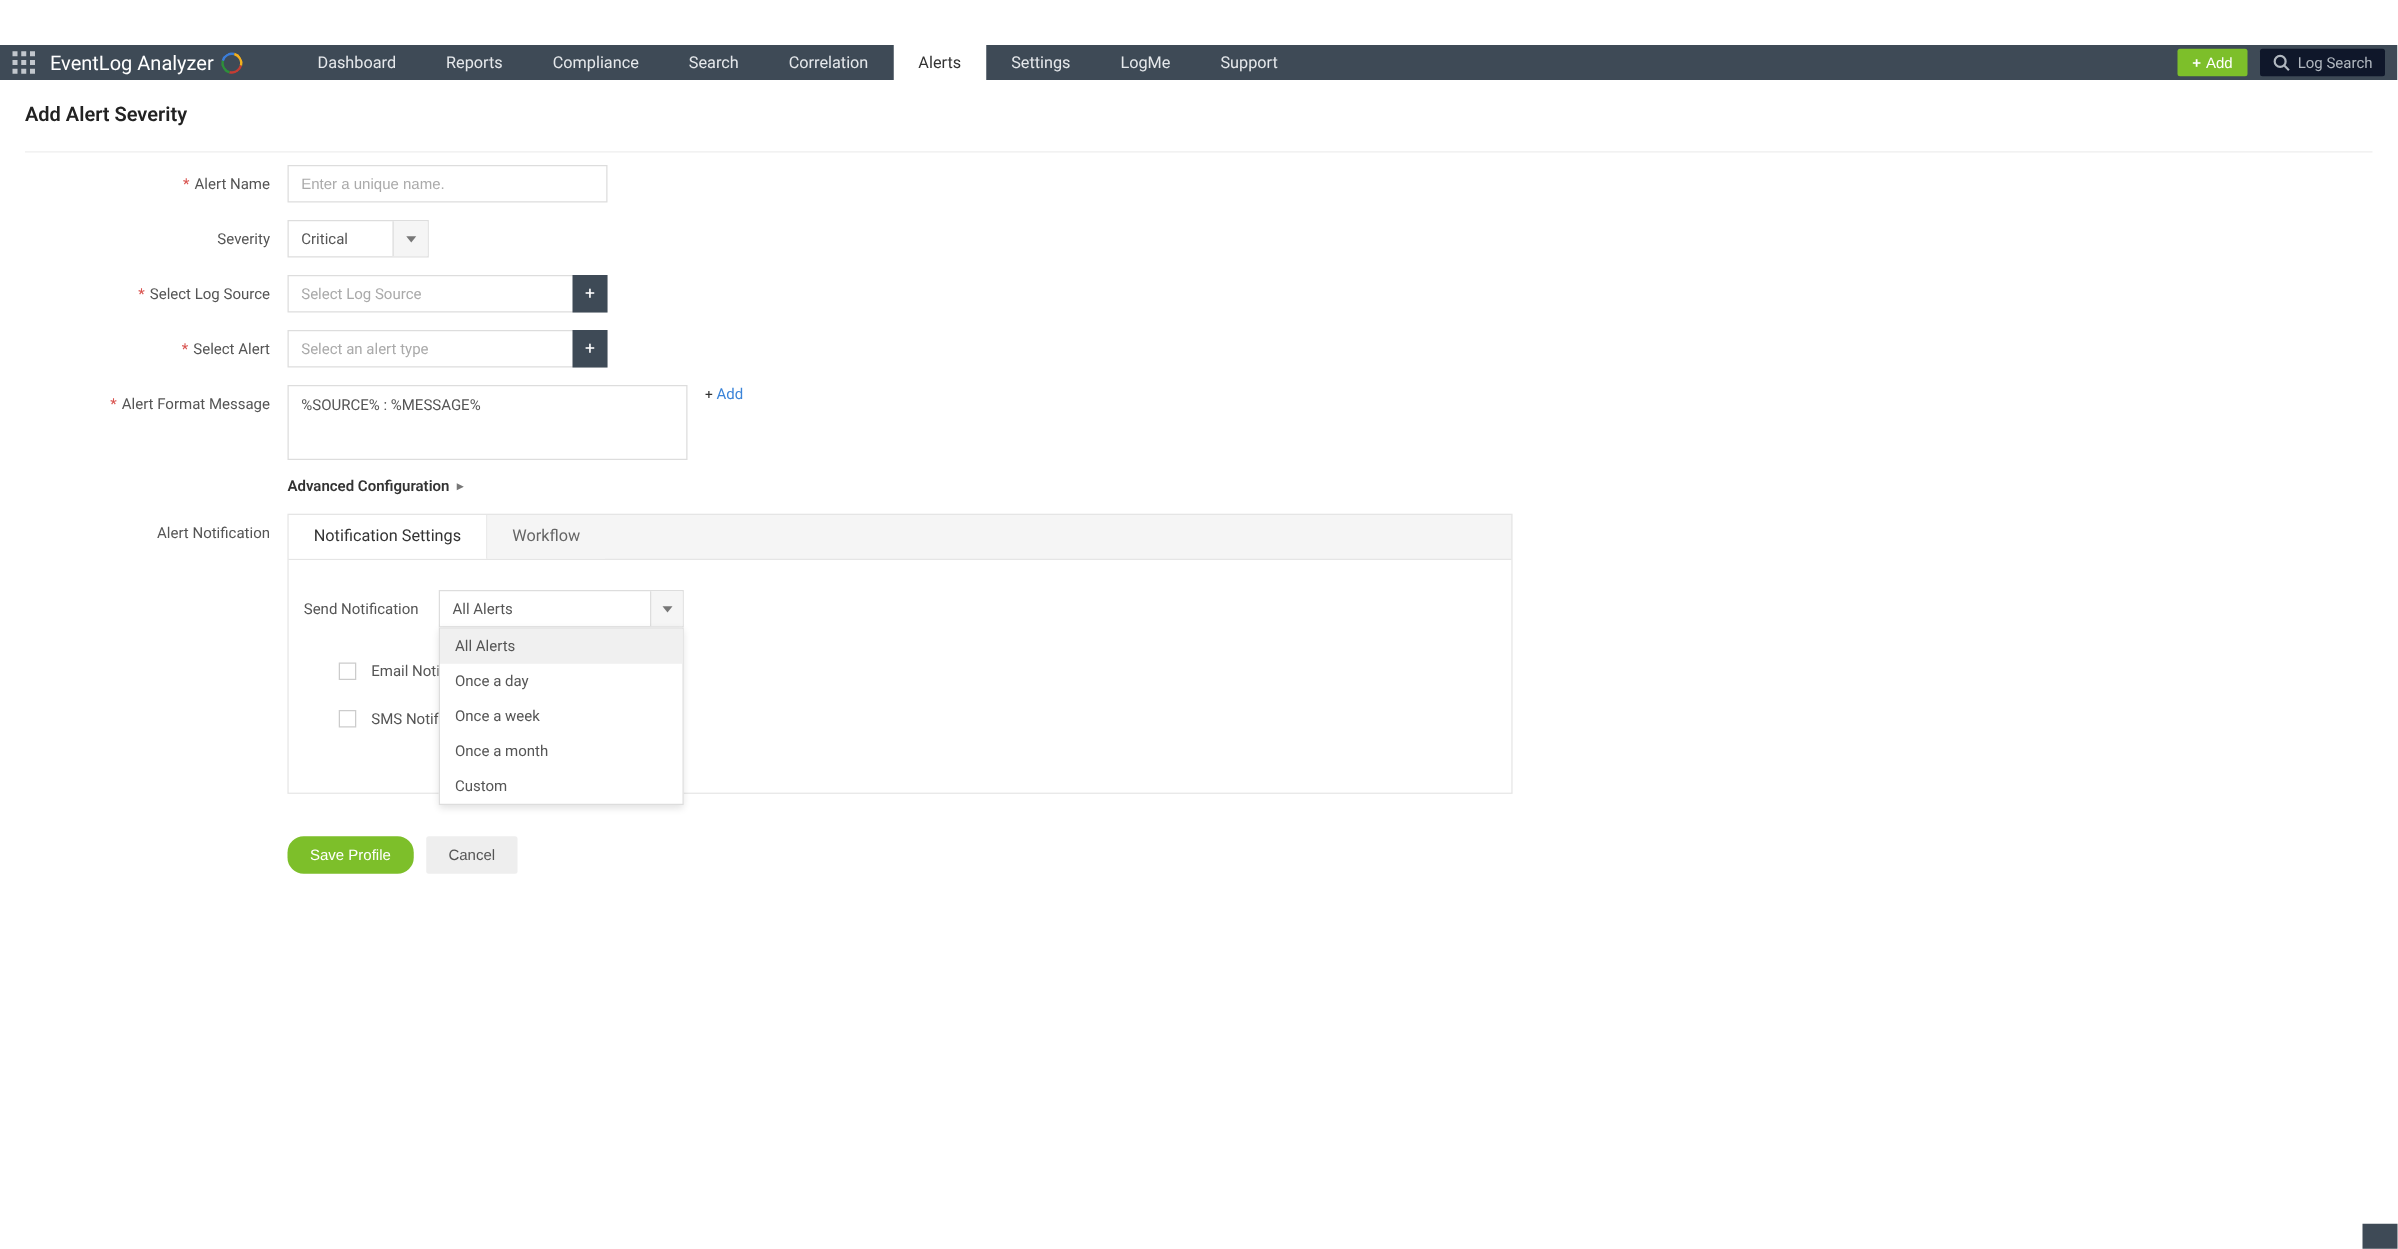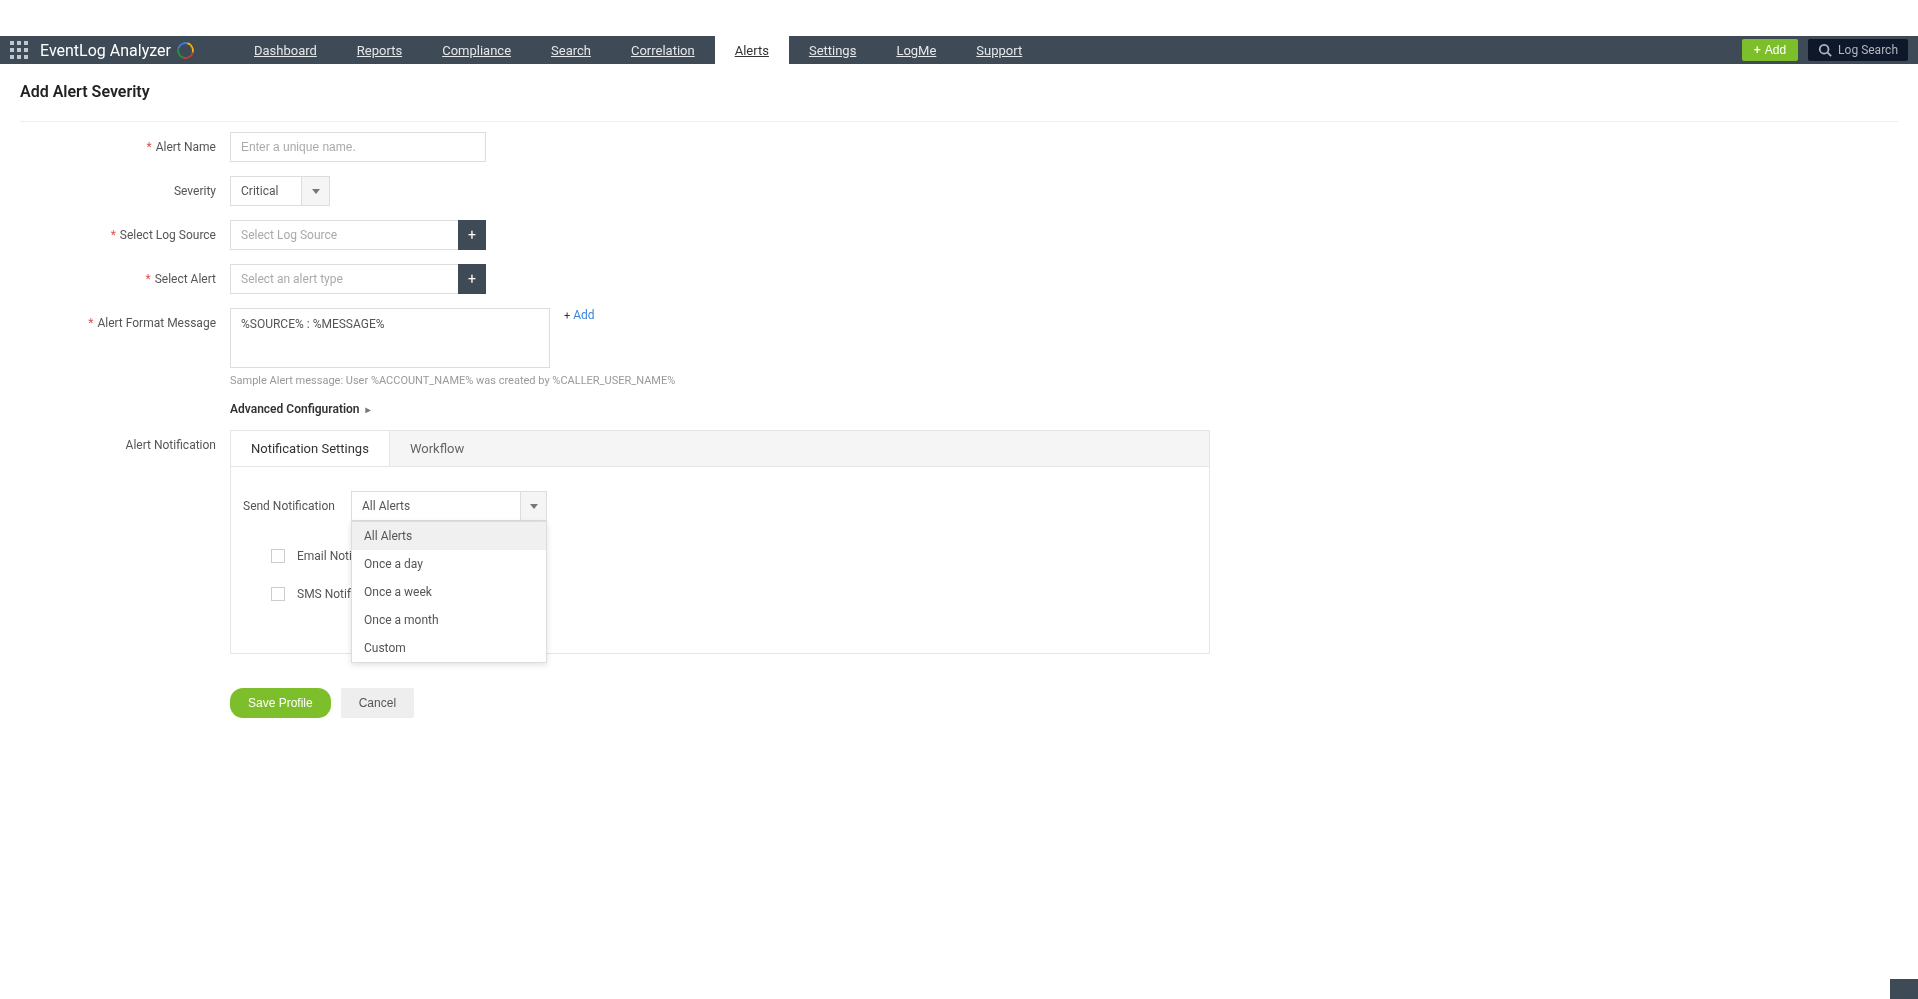--- a/index.html
+++ b/index.html
@@ -6,21 +6,21 @@
     body { font-family: -apple-system, BlinkMacSystemFont, "Segoe UI", Roboto, Arial, sans-serif; font-size: 13px; color: #333; background: #fff; }
 
     
     .topbar { background: #3e4a56; height: 28px; display: flex; align-items: center; padding: 0 10px; color: #fff; margin-top: 36px; }
     .topbar-left { display: flex; align-items: center; gap: 12px; }
     .apps-grid { display: grid; grid-template-columns: repeat(3, 4px); grid-template-rows: repeat(3, 4px); gap: 3px; cursor: pointer; }
     .apps-grid span { background: #c2c7cd; width: 4px; height: 4px; }
     .brand { display: flex; align-items: center; gap: 4px; font-size: 16px; font-weight: 400; }
     .brand .arc { width: 17px; height: 17px; border: 2.5px solid transparent; border-top-color: #3b7dd8; border-right-color: #f2b01e; border-bottom-color: #c43d33; border-left-color: #2e8f3a; border-radius: 50%; margin-left: 2px; transform: rotate(-30deg); }
     .nav { display: flex; margin-left: 40px; }
-    .nav-item { padding: 0 20px; height: 34px; display: flex; align-items: center; color: #e5e8eb; font-size: 13px; cursor: pointer; text-decoration: underline; }
+    .nav-item { padding: 0 20px; height: 34px; display: flex; align-items: center; color: #e5e8eb; font-size: 13px; cursor: pointer; }
     .nav-item.active { background: #fff; color: #333; text-align: center; }
     .topbar-right { margin-left: auto; display: flex; align-items: center; gap: 10px; }
     .btn-add { background: #7dbf2a; color: #fff; border: none; padding: 4px 12px; font-size: 12px; cursor: pointer; display: flex; align-items: center; gap: 4px; border-radius: 2px; }
     .btn-add .plus { font-weight: bold; }
     .log-search-box { background: #0f172a; color: #b0b7bf; display: flex; align-items: center; padding: 4px 10px; border-radius: 2px; font-size: 12px; cursor: text; gap: 6px; }
     .log-search-box svg { width: 14px; height: 14px; }
 
     
     .page { padding: 18px 20px; }
     .page-title { font-size: 16px; font-weight: 600; color: #222; margin-bottom: 20px; }
@@ -28,21 +28,21 @@
 
     .form { max-width: 1200px; }
     .form-row { display: flex; align-items: flex-start; margin-bottom: 14px; }
     .form-label { width: 210px; text-align: right; padding-right: 14px; font-size: 12px; color: #555; padding-top: 8px; }
     .form-label .req { color: #d9534f; margin-right: 4px; }
     .form-control-col { flex: 1; position: relative; }
 
     .input-text { width: 256px; height: 30px; border: 1px solid #ddd; padding: 0 10px; font-size: 12px; color: #333; }
     .input-text::placeholder { color: #aaa; }
 
-    .select-box { width: 100px; height: 30px; border: 1px solid #ddd; display: flex; align-items: center; background: #fff; }
+    .select-box { width: 113px; height: 30px; border: 1px solid #ddd; display: flex; align-items: center; background: #fff; }
     .select-box .select-value { flex: 1; padding: 0 10px; font-size: 12px; color: #555; }
     .select-box .select-caret { width: 28px; height: 28px; display: flex; align-items: center; justify-content: center; background: #f5f5f5; border-left: 1px solid #ddd; cursor: pointer; }
 
     .source-box { width: 256px; height: 30px; border: 1px solid #ddd; display: flex; align-items: center; background: #fff; }
     .source-box .placeholder { flex: 1; padding: 0 10px; font-size: 12px; color: #aaa; }
     .source-box .add-btn { width: 28px; height: 30px; background: #3e4a56; color: #fff; display: flex; align-items: center; justify-content: center; cursor: pointer; font-size: 14px; margin: -1px -1px -1px 0; }
 
     .textarea { width: 320px; height: 60px; border: 1px solid #ddd; padding: 8px 10px; font-size: 12px; color: #555; resize: none; font-family: inherit; }
     .add-link { color: #3b84d8; font-size: 12px; margin-left: 14px; cursor: pointer; display: inline-flex; align-items: center; gap: 3px; }
     .add-link .plus-icon { color: #333; font-size: 11px; }
@@ -193,21 +193,20 @@
         <span class="req">*</span><span>Alert Format Message</span>
       </div>
       <div class="form-control-col">
         <div style="display:flex; align-items:flex-start;">
           <textarea class="textarea" style="">%SOURCE% : %MESSAGE%</textarea>
           <span class="add-link">
             <span class="plus-icon">+</span>
             <span>Add</span>
           </span>
         </div>
-        <div class="sample-text">Sample Alert message: User %ACCOUNT_NAME% was created by %CALLER_USER_NAME%</div>
       </div>
     </div>
 
     <div class="form-row">
       <div class="form-label"></div>
       <div class="form-control-col">
         <span class="adv-config">
           <span>Advanced Configuration</span>
           <span class="caret-r">▸</span>
         </span>

